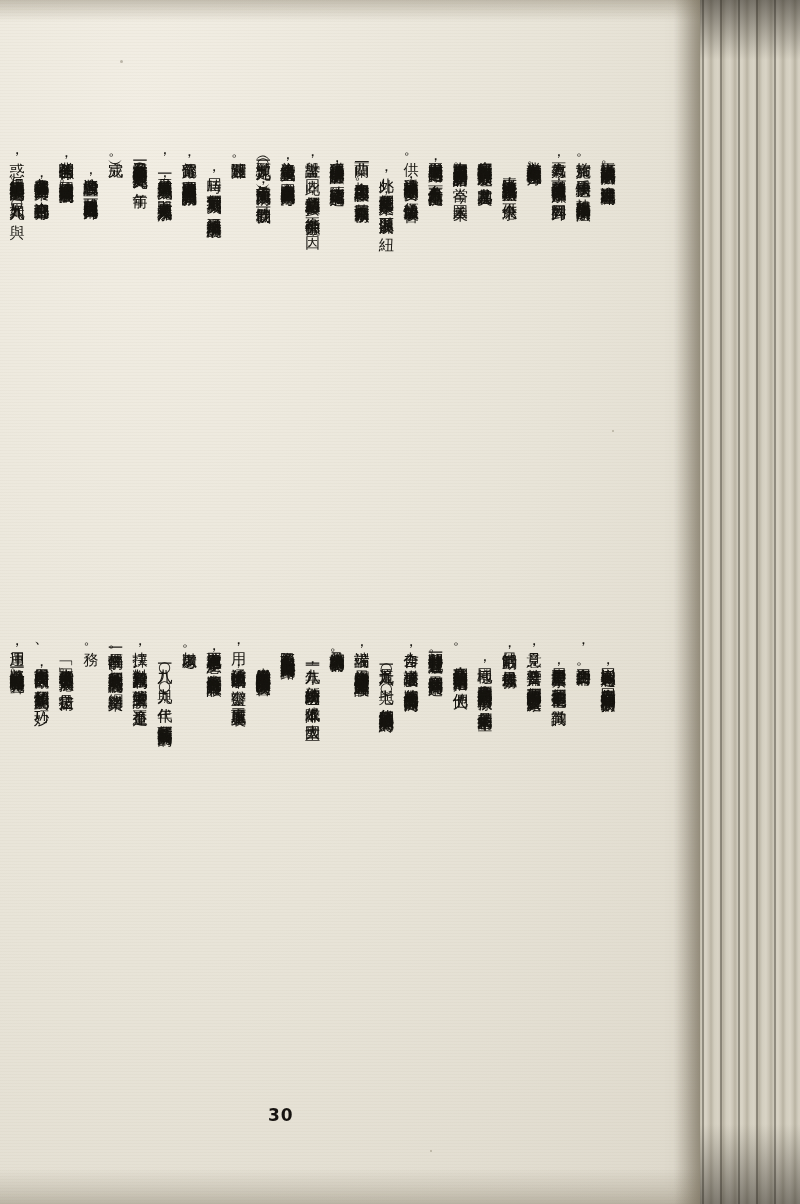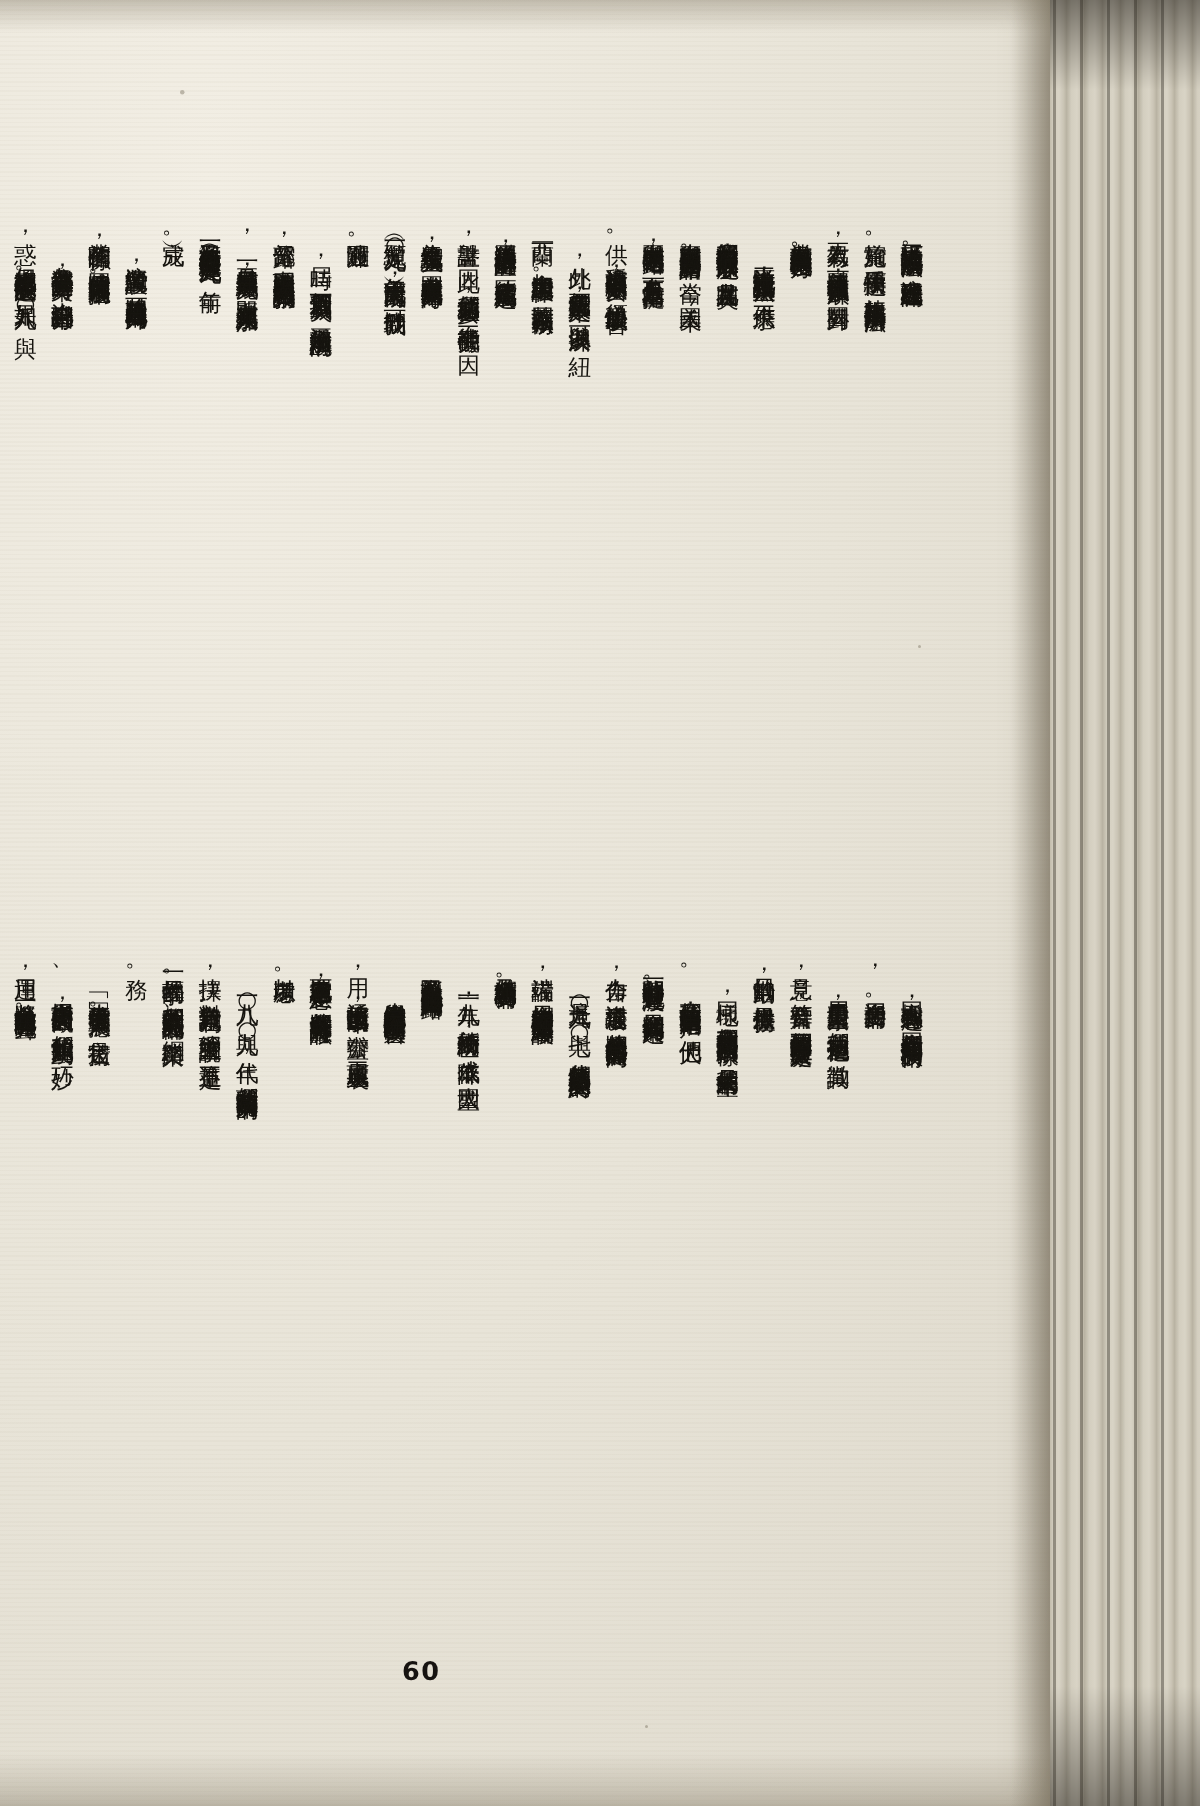--- a/index.html
+++ b/index.html
@@ -159,15 +159,15 @@
     <div class="gutter-shadow"></div>
 
     <div class="speck" style="left:120px;top:60px;width:3px;height:3px"></div>
     <div class="speck" style="left:430px;top:1150px;width:2px;height:2px"></div>
     <div class="speck" style="left:612px;top:430px;width:2px;height:2px"></div>
 
     <div class="block upper" id="upper-block" style="left:20px; width:600px;"><div class="col">訂太平洋地區通信設施規劃辦法。這套辦法現在已經開</div><div class="col">始實施。手續簡單快速，執行起來比過去所使用的辦法</div><div class="col">更為有效，可使美國通信公司減輕很多麻煩，對國外同</div><div class="col">業在衛星與海纜規劃方面也很方便。</div><div class="col">　太平洋地區音訊與資訊業務蒸蒸日上，供不應求。</div><div class="col">我們絕對要以有條有理的程序加以處理，尤其是在美國</div><div class="col">本土與夏威夷間更需迅速與建新的話路。當今，美國本</div><div class="col">土與夏威夷間的通信電路，有百分之八十五是由衛星提</div><div class="col">供。這種過度的依賴顯然不太妥當，必須儘快加以改善</div><div class="col">　此外，我們更需及早匡定政策，以參與澳洲—紐</div><div class="col">西蘭—加拿大海纜的建設工作。英協同業在今秋前須</div><div class="col">獲得美國通信機構確定的計畫，才能匡定這條電纜的通</div><div class="col">盤計畫，因此，我們必須積極參與，不能袖手旁觀。因</div><div class="col">為這條電纜意義重大，在美國本土與夏威夷間第四條海</div><div class="col">纜（預定一九九○年前完成）尚未完成前，可協助我們</div><div class="col">渡過難關。</div><div class="col">　屆時，我們可利用夏威夷—溫哥華澳紐加海纜的</div><div class="col">部分電路，處理美國本土與夏威夷間的音訊與資訊業務</div><div class="col">，一旦夏威夷第四號海纜完成，即在夏威夷接入澳紐加</div><div class="col">海纜及另一條新的美日海纜（這條預定於一九九○年前</div><div class="col">完成）。</div><div class="col">　這些海纜的設置，將可加強美國通信機構與國外同</div><div class="col">業的合作關係，使國際電信業務得以順利推展。</div><div class="col">　各位在選擇各種變通的方案時，也許會感到十分困</div><div class="col">惑，但是總比束手無策更能解決問題。如果一九八○與</div><div class="col">七○年代的技術令人感到興奮，一九八○與九○年代也</div></div>
 
     <div class="block lower" id="lower-block" style="left:20px; width:600px;"><div class="col">　同樣令人感到有趣，因為我們已知道如何利用新的技術</div><div class="col">，迎合用戶的需要。</div><div class="col">　用戶是最重要因素，我們一定要重視他們，徵詢其</div><div class="col">意見，符合其需要，我們更要瞭解用戶在辦公室與家庭</div><div class="col">的日常活動，提供最佳服務。</div><div class="col">　同樣地，我們自己的用戶如同我們自己的孩子一樣，是我們未來的希望</div><div class="col">。我們自己的孩子就是明日的電信用戶，他們大</div><div class="col">部分的時間將在廿一世紀渡過。今日我們國內外同業通</div><div class="col">力合作，謀求通信發展，將來他們的生活品質自然提高</div><div class="col">　這是一九六○與七○年代的網路既然足以處理簡單的終</div><div class="col">端設備，今日的網路當需更能處理廣泛性智慧型終端設</div><div class="col">備及音訊網路的各項需要。</div><div class="col">　一九八一年，新技術紛紛問世，成本降低，大型國</div><div class="col">際公司及中小型私人企業普遍使用國內外專用網路。</div><div class="col">　光學纖維電纜及衛星通信設備經過不斷的改善與使</div><div class="col">用，通信技術也不斷的改革，辦公室、工廠或屋頂上裝</div><div class="col">置地面電台已經不是夢想，將來我們在擬訂計畫時應該</div><div class="col">加以考慮。</div><div class="col">　一九八○與九○年代，我們將面臨各種前所未見的</div><div class="col">抉擇，對於負責資訊控制、管理的主管來說，這並不是</div><div class="col">一件輕易的事。我們的周圍到處將充滿設備、網路與業</div><div class="col">務。</div><div class="col">　「未來」的電信世界並不令人「震撼」。它是技術</div><div class="col">、市場與用戶需要的大觀園，我們如能預先規劃，巧妙</div><div class="col">運用，將邁向廿一世紀的安和世界略開先聲。</div><div class="col">　　　　　　　　　　　　　　　謝謝各位。</div></div>
 
-    <div class="page-number">60</div>
+    <div class="page-number">30</div>
   </div>
 </div>
 
 </body></html>

